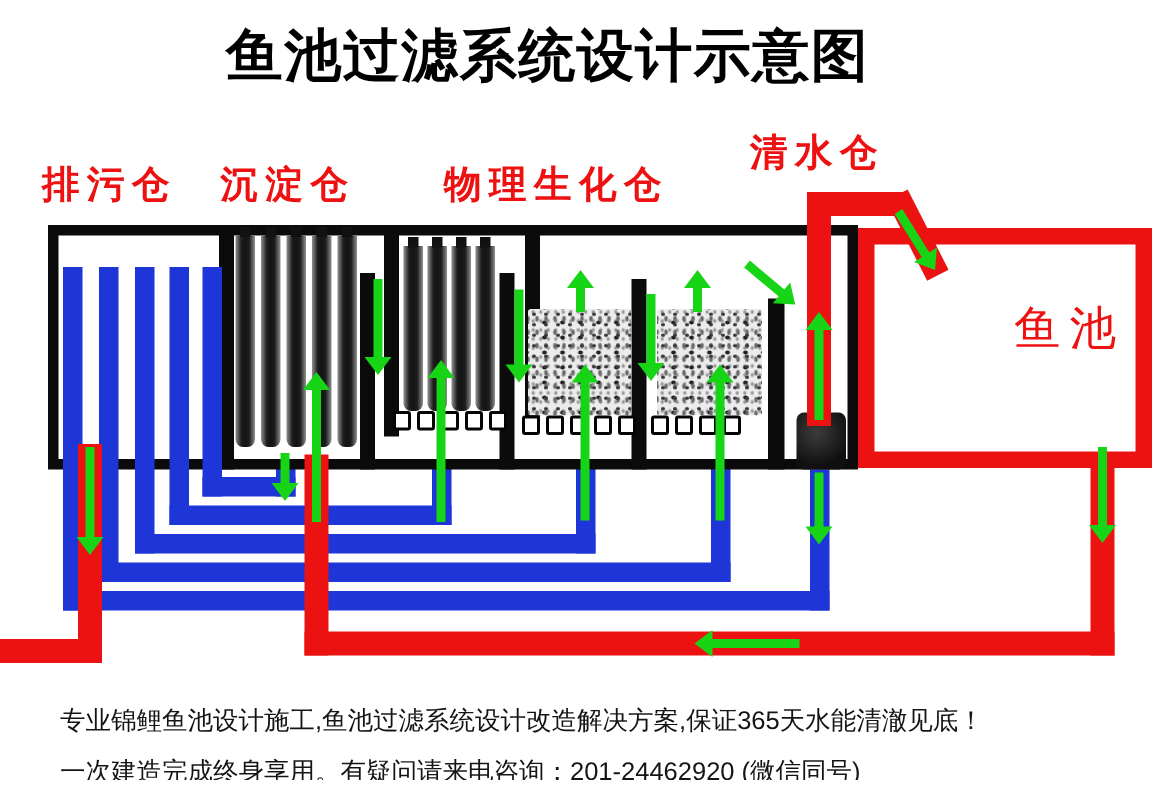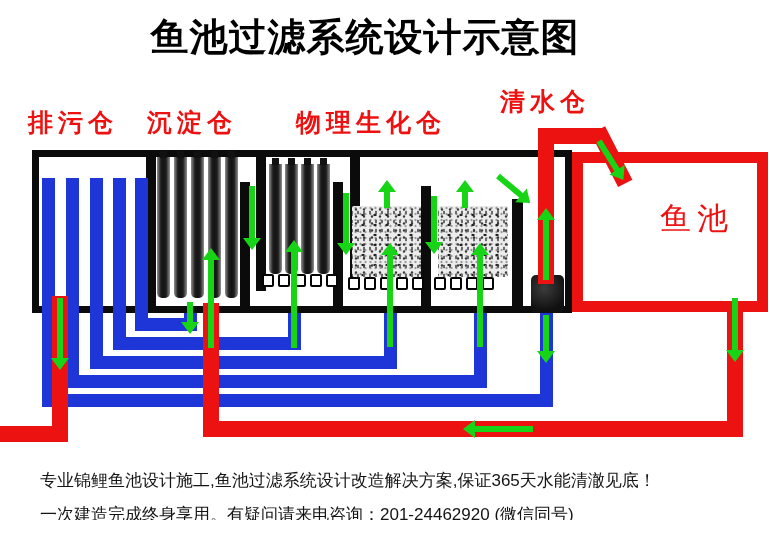--- a/index.html
+++ b/index.html
@@ -3,21 +3,21 @@
 <meta charset="utf-8">
 <style>
   html,body{margin:0;padding:0;background:#fff;}
   .stage{position:relative;width:770px;height:520px;background:#fff;overflow:hidden;
          font-family:"Liberation Sans",sans-serif;}
   
   .title{position:absolute;left:95px;top:12px;width:540px;text-align:center;
          font-size:38px;font-weight:700;color:#000;letter-spacing:1px;z-index:10;white-space:nowrap;}
   .clabel{position:absolute;font-size:25px;font-weight:700;color:var(--labelred,#ee1111);
           letter-spacing:5px;z-index:10;white-space:nowrap;}
-  .pondlabel{position:absolute;left:660px;top:198px;font-family:Liberation Serif, serif;
+  .pondlabel{position:absolute;left:676px;top:198px;font-family:Liberation Serif, serif;
              font-size:31px;color:var(--labelred,#ee1111);letter-spacing:6px;z-index:10;white-space:nowrap;}
   .footer{position:absolute;left:40px;top:464px;font-size:17px;line-height:34px;
           color:#141414;z-index:10;white-space:nowrap;}
   
   .tank{position:absolute;left:32px;top:150px;width:540px;height:163px;
         border:7px solid var(--black,#0b0b0b);box-sizing:border-box;z-index:3;}
   .pond{position:absolute;left:572px;top:152px;width:196px;height:160px;
         border:11px solid var(--red,#ec1212);box-sizing:border-box;z-index:3;}
   .wall{position:absolute;background:var(--black,#0b0b0b);z-index:4;}
   

